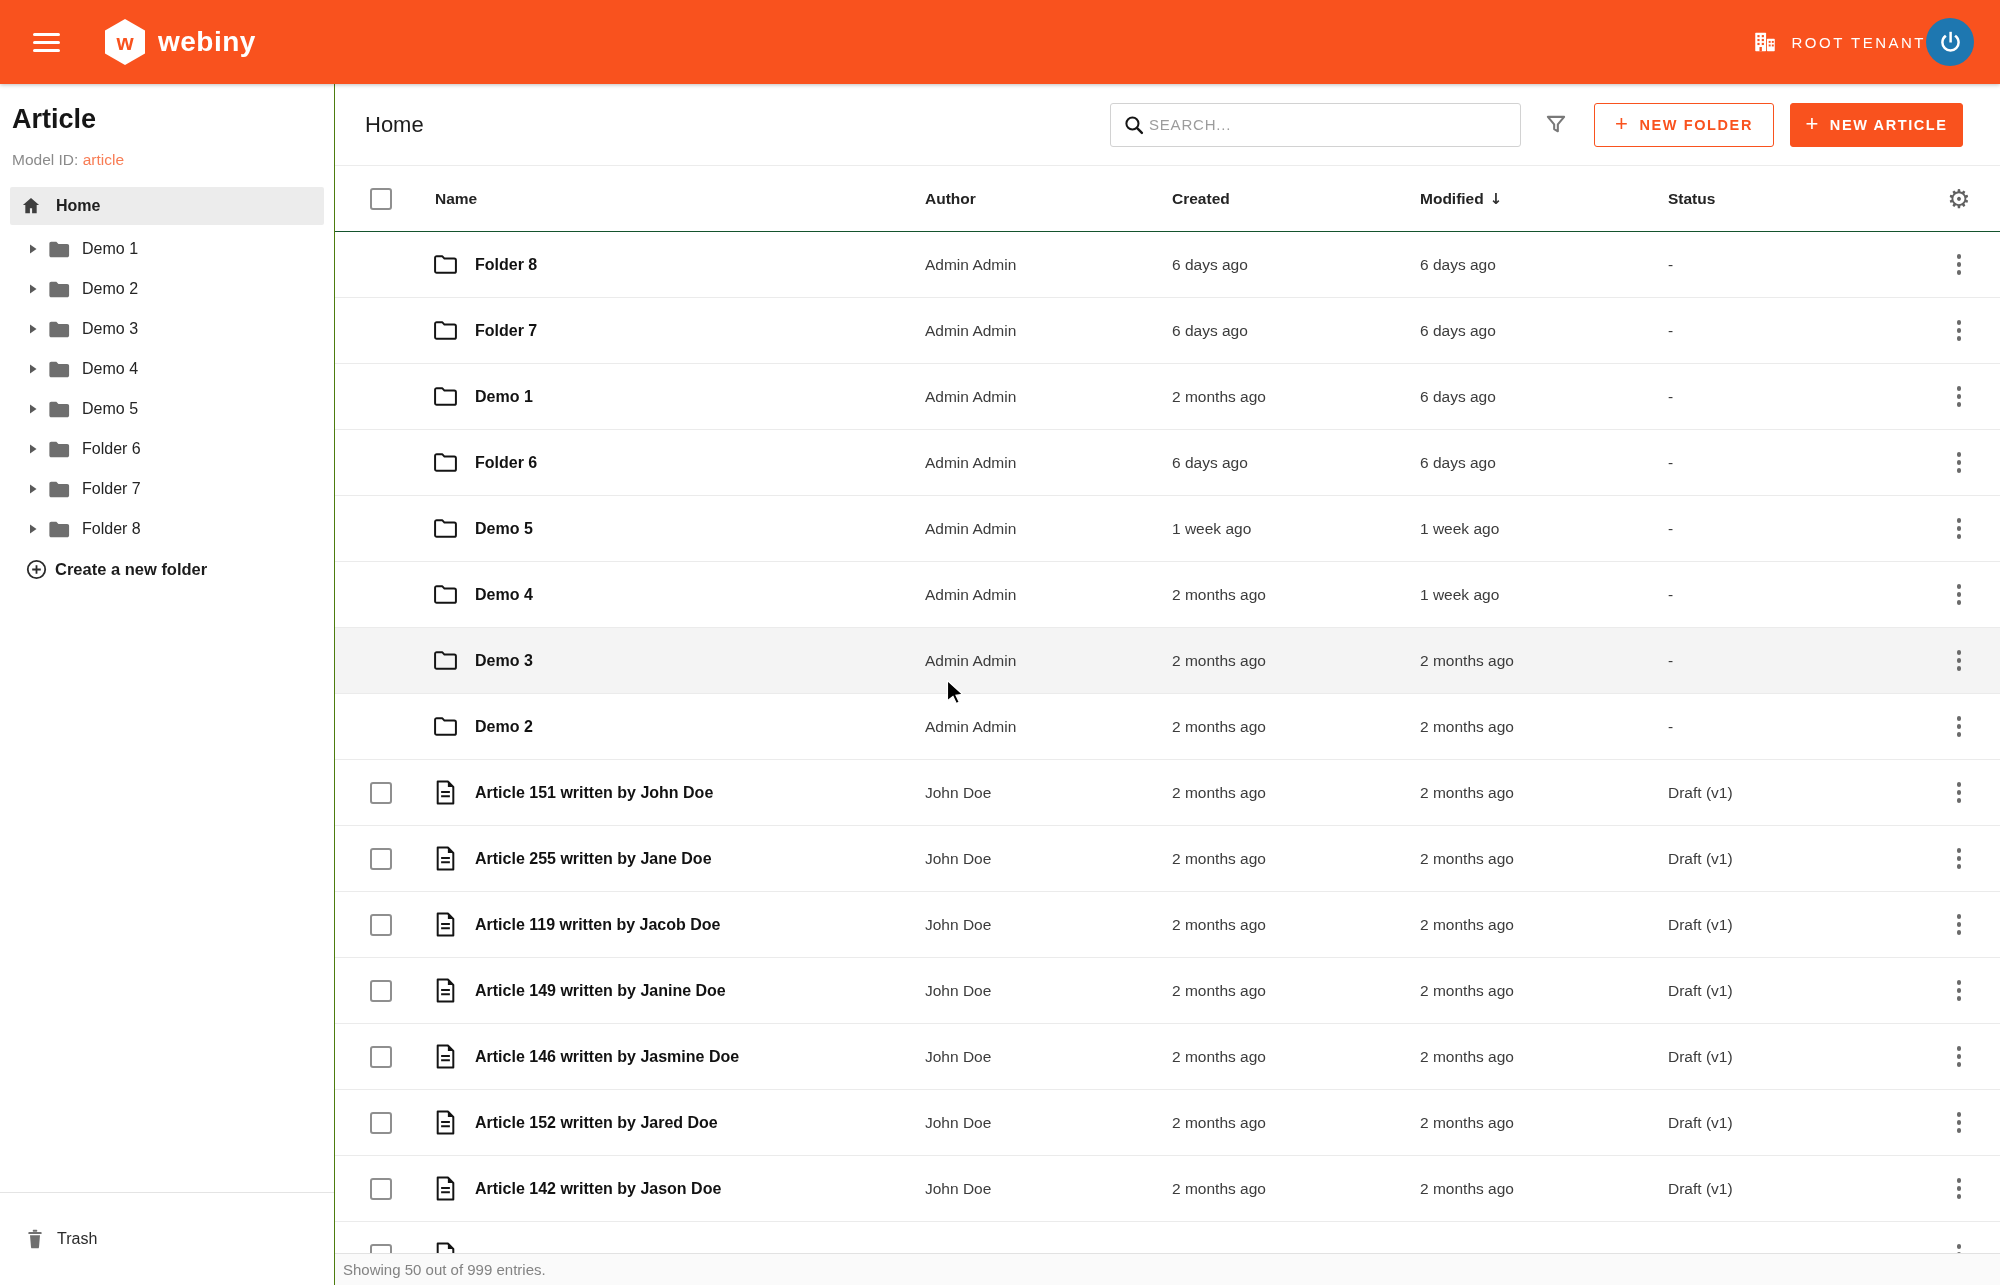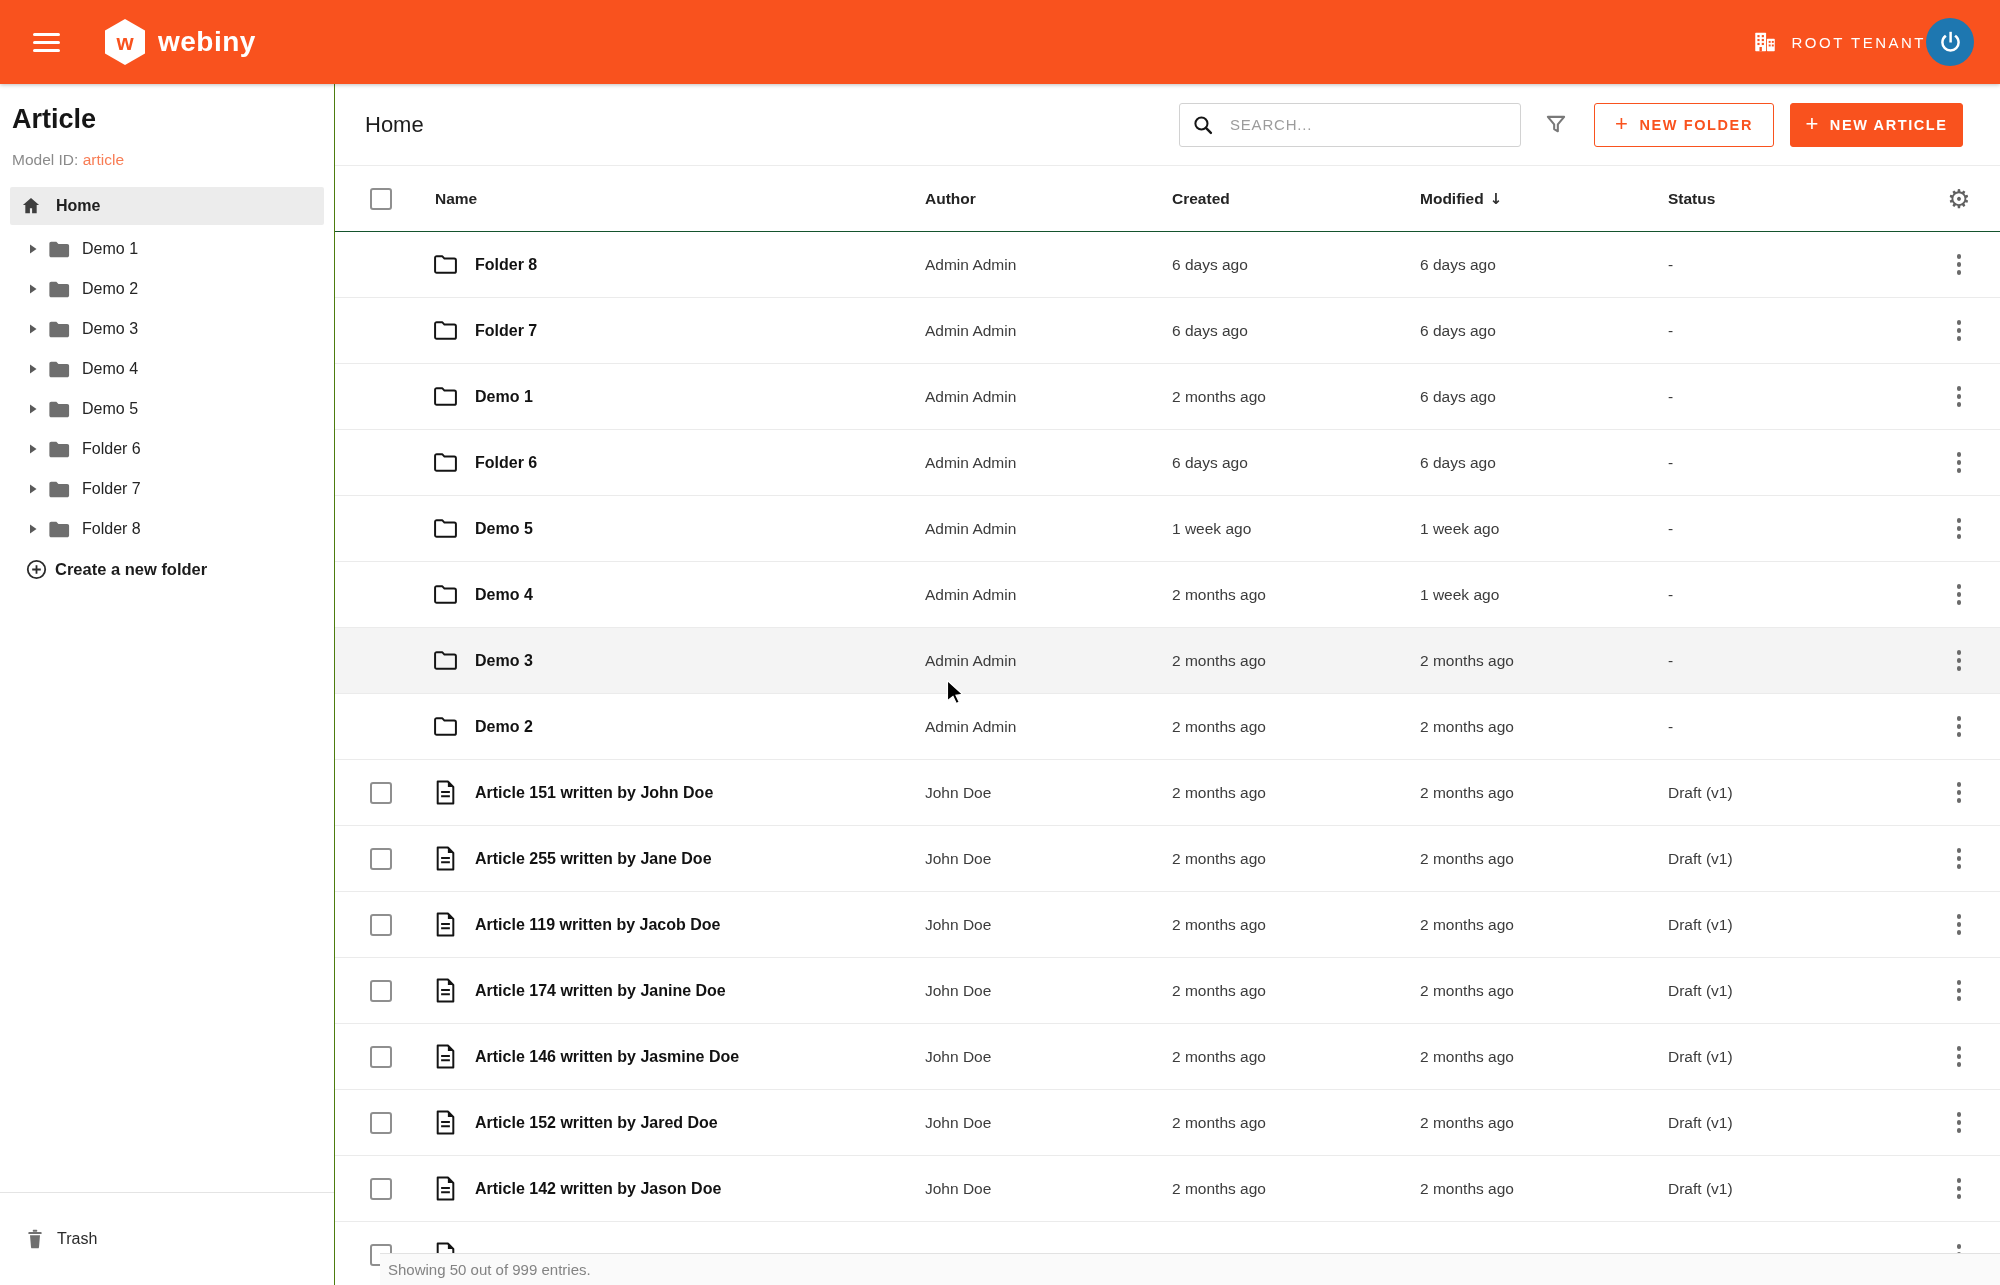--- a/index.html
+++ b/index.html
@@ -53,22 +53,22 @@
   }
   .trash-label { font-size:16px; font-weight:500; color:#2a2a2a; }
   
   .main { position:absolute; top:84px; left:335px; right:0; bottom:0; overflow:hidden; background:#fff; }
   .main-header {
     height:82px; display:flex; align-items:center; border-bottom:1px solid #ececec;
     padding:0 37px 0 30px;
   }
   .main-title { font-size:22px; font-weight:500; color:#1d1d1d; }
   .searchbox {
-    margin-left:auto; width:342px; height:44px; border:1px solid #d2d2d2; border-radius:3px;
-    display:flex; align-items:center; gap:16px; padding:0 12px; background:#fff;
+    margin-left:auto; width:411px; height:44px; border:1px solid #d2d2d2; border-radius:3px;
+    display:flex; align-items:center; gap:4px; padding:0 12px; background:#fff;
   }
   .searchbox input {
     border:none; outline:none; flex:1; font-family:"Liberation Sans",sans-serif;
     font-size:15px; letter-spacing:.8px; color:#333;
   }
   .searchbox input::placeholder { color:#9c9c9c; }
   .filter-btn { margin-left:22px; cursor:pointer; display:flex; align-items:center; }
   .btn {
     height:44px; border-radius:3px; display:flex; align-items:center; justify-content:center;
     gap:10px; font-size:14.5px; font-weight:600; letter-spacing:1.6px; cursor:pointer; user-select:none;
@@ -97,21 +97,21 @@
   .row.folder .checkbox { visibility:hidden; }
   .icon-cell { display:flex; justify-content:center; }
   .cell-name { font-size:16px; font-weight:700; color:#121212; cursor:pointer; }
   .cell-text { font-size:15.5px; color:#3c3c3c; }
   .kebab-cell { display:flex; justify-content:center; }
   .kebab { display:flex; flex-direction:column; gap:3.5px; padding:6px; cursor:pointer; }
   .kebab i { width:4.5px; height:4.5px; border-radius:50%; background:#6a6a6a; }
   
   .main-footer {
     position:absolute; left:335px; right:0; bottom:0; height:32px; background:#fafafa;
-    border-top:1px solid #e2e2e2; display:flex; align-items:center; padding-left:8px; z-index:10;margin-left:45px;
+    border-top:1px solid #e2e2e2; display:flex; align-items:center; padding-left:8px; z-index:10;
   }
   .footer-text { font-size:15px; color:#838383; }
   
   .cursor { position:absolute; left:944px; top:680px; z-index:50; pointer-events:none; }
 </style>
 </head>
 <body>
 
 <div class="app">
 
@@ -574,21 +574,21 @@
             <span class="checkbox"></span>
           </div>
           <div class="icon-cell">
 
             <svg class="doc-icon" width="21" height="25" viewBox="0 0 20 24">
               <path d="M2.5 1.5h9.8l5.2 5.2v15.8H2.5z" fill="none" stroke="#141414" stroke-width="1.9" stroke-linejoin="round"></path>
               <path d="M12.3 1.5l5.2 5.2h-5.2z" fill="#141414"></path>
               <path d="M5.8 11.5h8.4M5.8 15.5h8.4" stroke="#141414" stroke-width="1.9"></path>
             </svg>
           </div>
-          <div class="cell-name">Article 174 written by Janine Doe</div>
+          <div class="cell-name">Article 149 written by Janine Doe</div>
           <div class="cell-text">John Doe</div>
           <div class="cell-text">2 months ago</div>
           <div class="cell-text">2 months ago</div>
           <div class="cell-text">Draft (v1)</div>
           <div class="kebab-cell">
             <span class="kebab">
               <i></i>
               <i></i>
               <i></i>
             </span>

